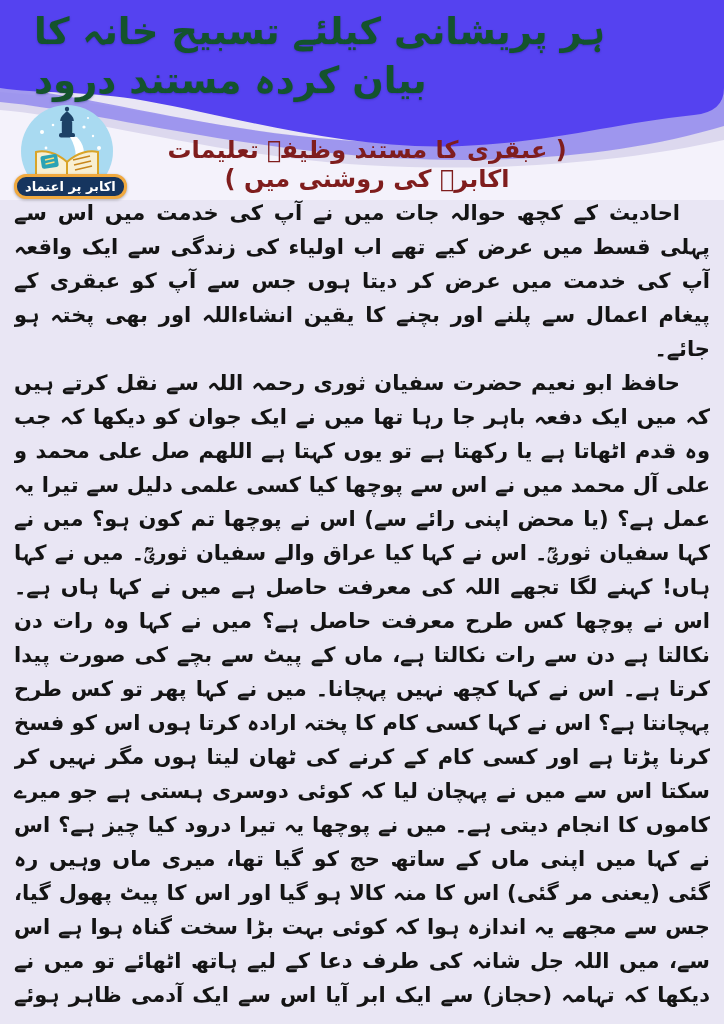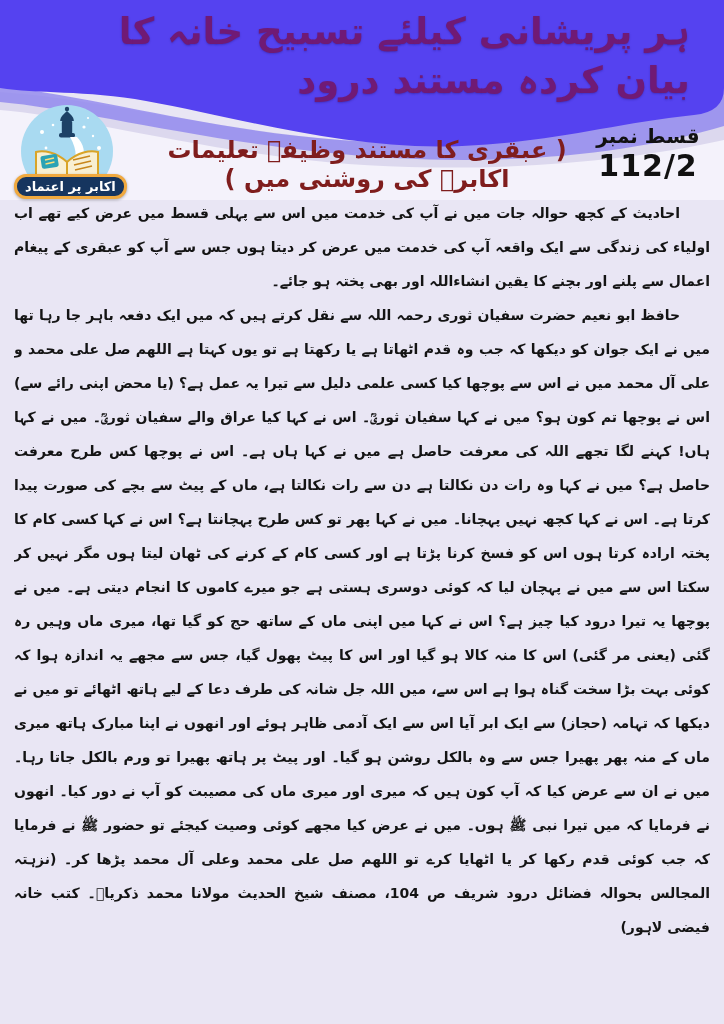--- a/index.html
+++ b/index.html
@@ -11,22 +11,22 @@
     background:#e9e6f4;
     overflow:hidden;
     font-family:"DejaVu Sans", sans-serif;
     direction:rtl;
   }
   
   .banner { position:absolute; top:0; left:0; width:724px; height:200px; }
   .banner svg { position:absolute; inset:0; display:block; }
   .banner-title {
     position:absolute; top:8px; right:34px; left:34px;
-    text-align:right;
-    color:#701a75;
+    text-align:left;
+    color:#14532d;
     font-size:37px; font-weight:bold; line-height:1.32;
     direction:rtl;
     text-shadow:0 1px 2px rgba(30,20,120,.35);
   }
   
   .logo { position:absolute; top:104px; left:14px; width:112px; height:96px; z-index:5; }
   .logo-circle { position:absolute; top:0; left:6px; width:94px; height:94px; }
   .logo-ribbon {
     position:absolute; top:70px; left:0; min-width:110px;
     background:#16355f;
@@ -45,21 +45,21 @@
     direction:rtl;
   }
   .episode { position:absolute; top:124px; right:16px; width:120px; text-align:center; color:#111; z-index:5; }
   .episode-label { font-size:20px; font-weight:bold; direction:rtl; }
   .episode-number { font-size:30px; font-weight:bold; letter-spacing:1px; font-family:"DejaVu Sans", sans-serif; direction:ltr; }
   
   .body-text {
     position:absolute; top:196px; right:14px; left:14px; bottom:10px;
     direction:rtl;
     text-align:justify;
-    font-size:14px; line-height:34px;
+    font-size:21px; line-height:34px;
     font-weight:bold;
     color:#141414;
     overflow:hidden;
   }
   .body-text p { text-indent:30px; margin:0; }
 </style>
 </head>
 <body>
 
 <div class="page">
@@ -112,23 +112,19 @@
         <line x1="53" y1="56" x2="70" y2="52" stroke="#c8861c" stroke-width="1.6"></line>
         <line x1="54" y1="61" x2="71" y2="57" stroke="#c8861c" stroke-width="1.6"></line>
         <line x1="55" y1="66" x2="72" y2="62" stroke="#c8861c" stroke-width="1.6"></line>
       </g>
     </svg>
     <div class="logo-ribbon">اکابر پر اعتماد</div>
   </div>
 
   <div class="subtitle" style="color:#7f1d1d;">( عبقری کا مستند وظیفہ تعلیمات اکابرؒ کی روشنی میں )</div>
 
-  <div class="episode">
-    <div class="episode-label">قسط نمبر</div>
-    <div class="episode-number">112/2</div>
-  </div>
 
   <div class="body-text">
     <p>احادیث کے کچھ حوالہ جات میں نے آپ کی خدمت میں اس سے پہلی قسط میں عرض کیے تھے اب اولیاء کی زندگی سے ایک واقعہ آپ کی خدمت میں عرض کر دیتا ہوں جس سے آپ کو عبقری کے پیغام اعمال سے پلنے اور بچنے کا یقین انشاءاللہ اور بھی پختہ ہو جائے۔</p>
     <p>حافظ ابو نعیم حضرت سفیان ثوری رحمہ اللہ سے نقل کرتے ہیں کہ میں ایک دفعہ باہر جا رہا تھا میں نے ایک جوان کو دیکھا کہ جب وہ قدم اٹھاتا ہے یا رکھتا ہے تو یوں کہتا ہے اللھم صل علی محمد و علی آل محمد میں نے اس سے پوچھا کیا کسی علمی دلیل سے تیرا یہ عمل ہے؟ (یا محض اپنی رائے سے) اس نے پوچھا تم کون ہو؟ میں نے کہا سفیان ثوریؒ۔ اس نے کہا کیا عراق والے سفیان ثوریؒ۔ میں نے کہا ہاں! کہنے لگا تجھے اللہ کی معرفت حاصل ہے میں نے کہا ہاں ہے۔ اس نے پوچھا کس طرح معرفت حاصل ہے؟ میں نے کہا وہ رات دن نکالتا ہے دن سے رات نکالتا ہے، ماں کے پیٹ سے بچے کی صورت پیدا کرتا ہے۔ اس نے کہا کچھ نہیں پہچانا۔ میں نے کہا پھر تو کس طرح پہچانتا ہے؟ اس نے کہا کسی کام کا پختہ ارادہ کرتا ہوں اس کو فسخ کرنا پڑتا ہے اور کسی کام کے کرنے کی ٹھان لیتا ہوں مگر نہیں کر سکتا اس سے میں نے پہچان لیا کہ کوئی دوسری ہستی ہے جو میرے کاموں کا انجام دیتی ہے۔ میں نے پوچھا یہ تیرا درود کیا چیز ہے؟ اس نے کہا میں اپنی ماں کے ساتھ حج کو گیا تھا، میری ماں وہیں رہ گئی (یعنی مر گئی) اس کا منہ کالا ہو گیا اور اس کا پیٹ پھول گیا، جس سے مجھے یہ اندازہ ہوا کہ کوئی بہت بڑا سخت گناہ ہوا ہے اس سے، میں اللہ جل شانہ کی طرف دعا کے لیے ہاتھ اٹھائے تو میں نے دیکھا کہ تہامہ (حجاز) سے ایک ابر آیا اس سے ایک آدمی ظاہر ہوئے اور انھوں نے اپنا مبارک ہاتھ میری ماں کے منہ پھر پھیرا جس سے وہ بالکل روشن ہو گیا۔ اور پیٹ پر ہاتھ پھیرا تو ورم بالکل جاتا رہا۔ میں نے ان سے عرض کیا کہ آپ کون ہیں کہ میری اور میری ماں کی مصیبت کو آپ نے دور کیا۔ انھوں نے فرمایا کہ میں تیرا نبی ﷺ ہوں۔ میں نے عرض کیا مجھے کوئی وصیت کیجئے تو حضور ﷺ نے فرمایا کہ جب کوئی قدم رکھا کر یا اٹھایا کرے تو اللھم صل علی محمد وعلی آل محمد پڑھا کر۔ (نزہتہ المجالس بحوالہ فضائل درود شریف ص 104، مصنف شیخ الحدیث مولانا محمد ذکریاؒ۔ کتب خانہ فیضی لاہور)</p>
   </div>
 
 </div>
 
 </body></html>

